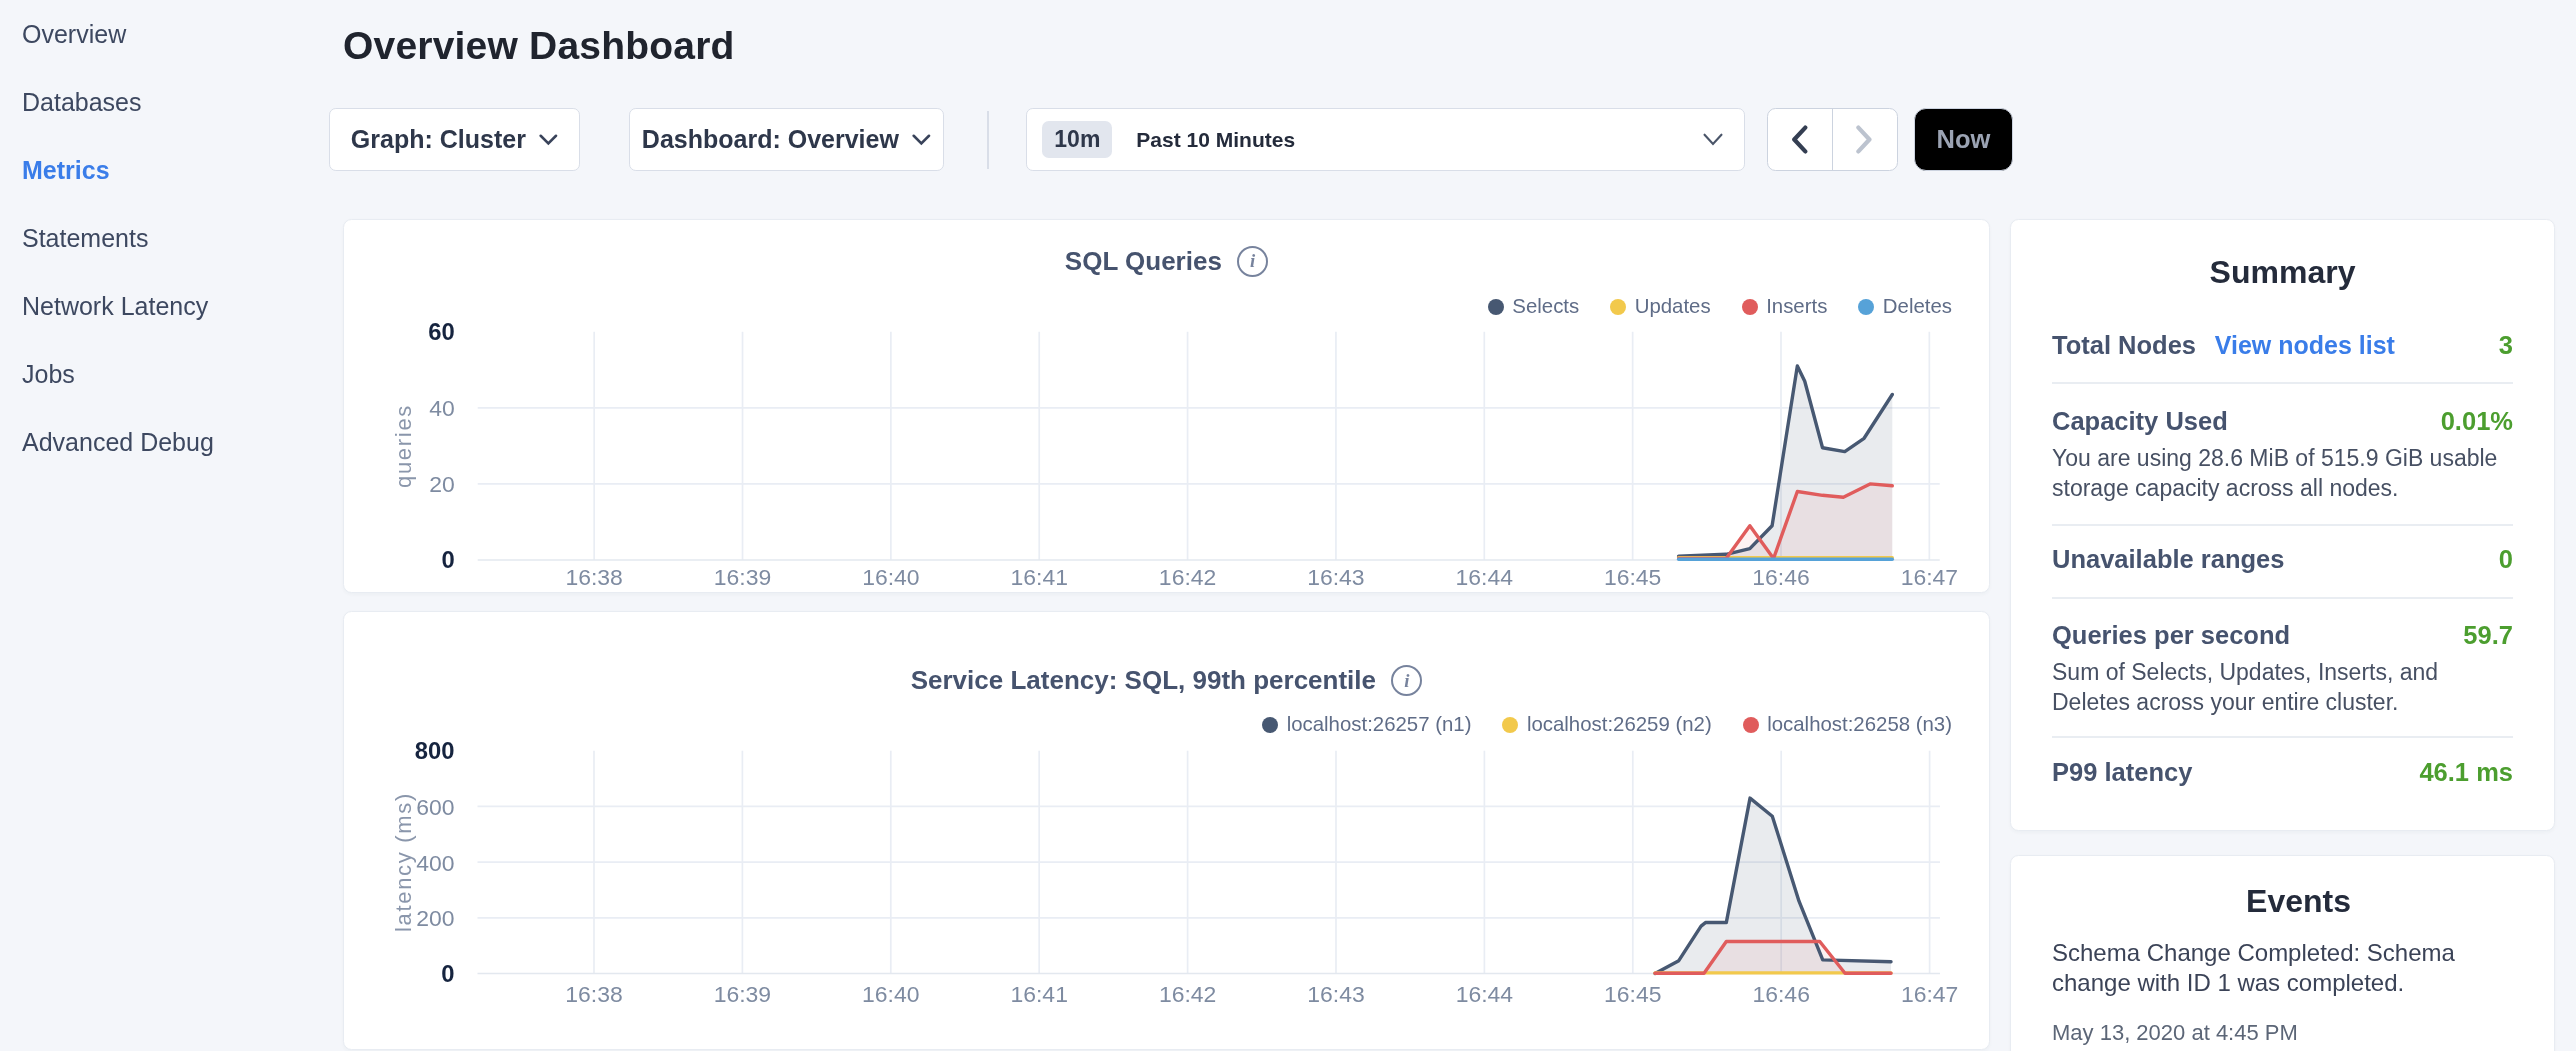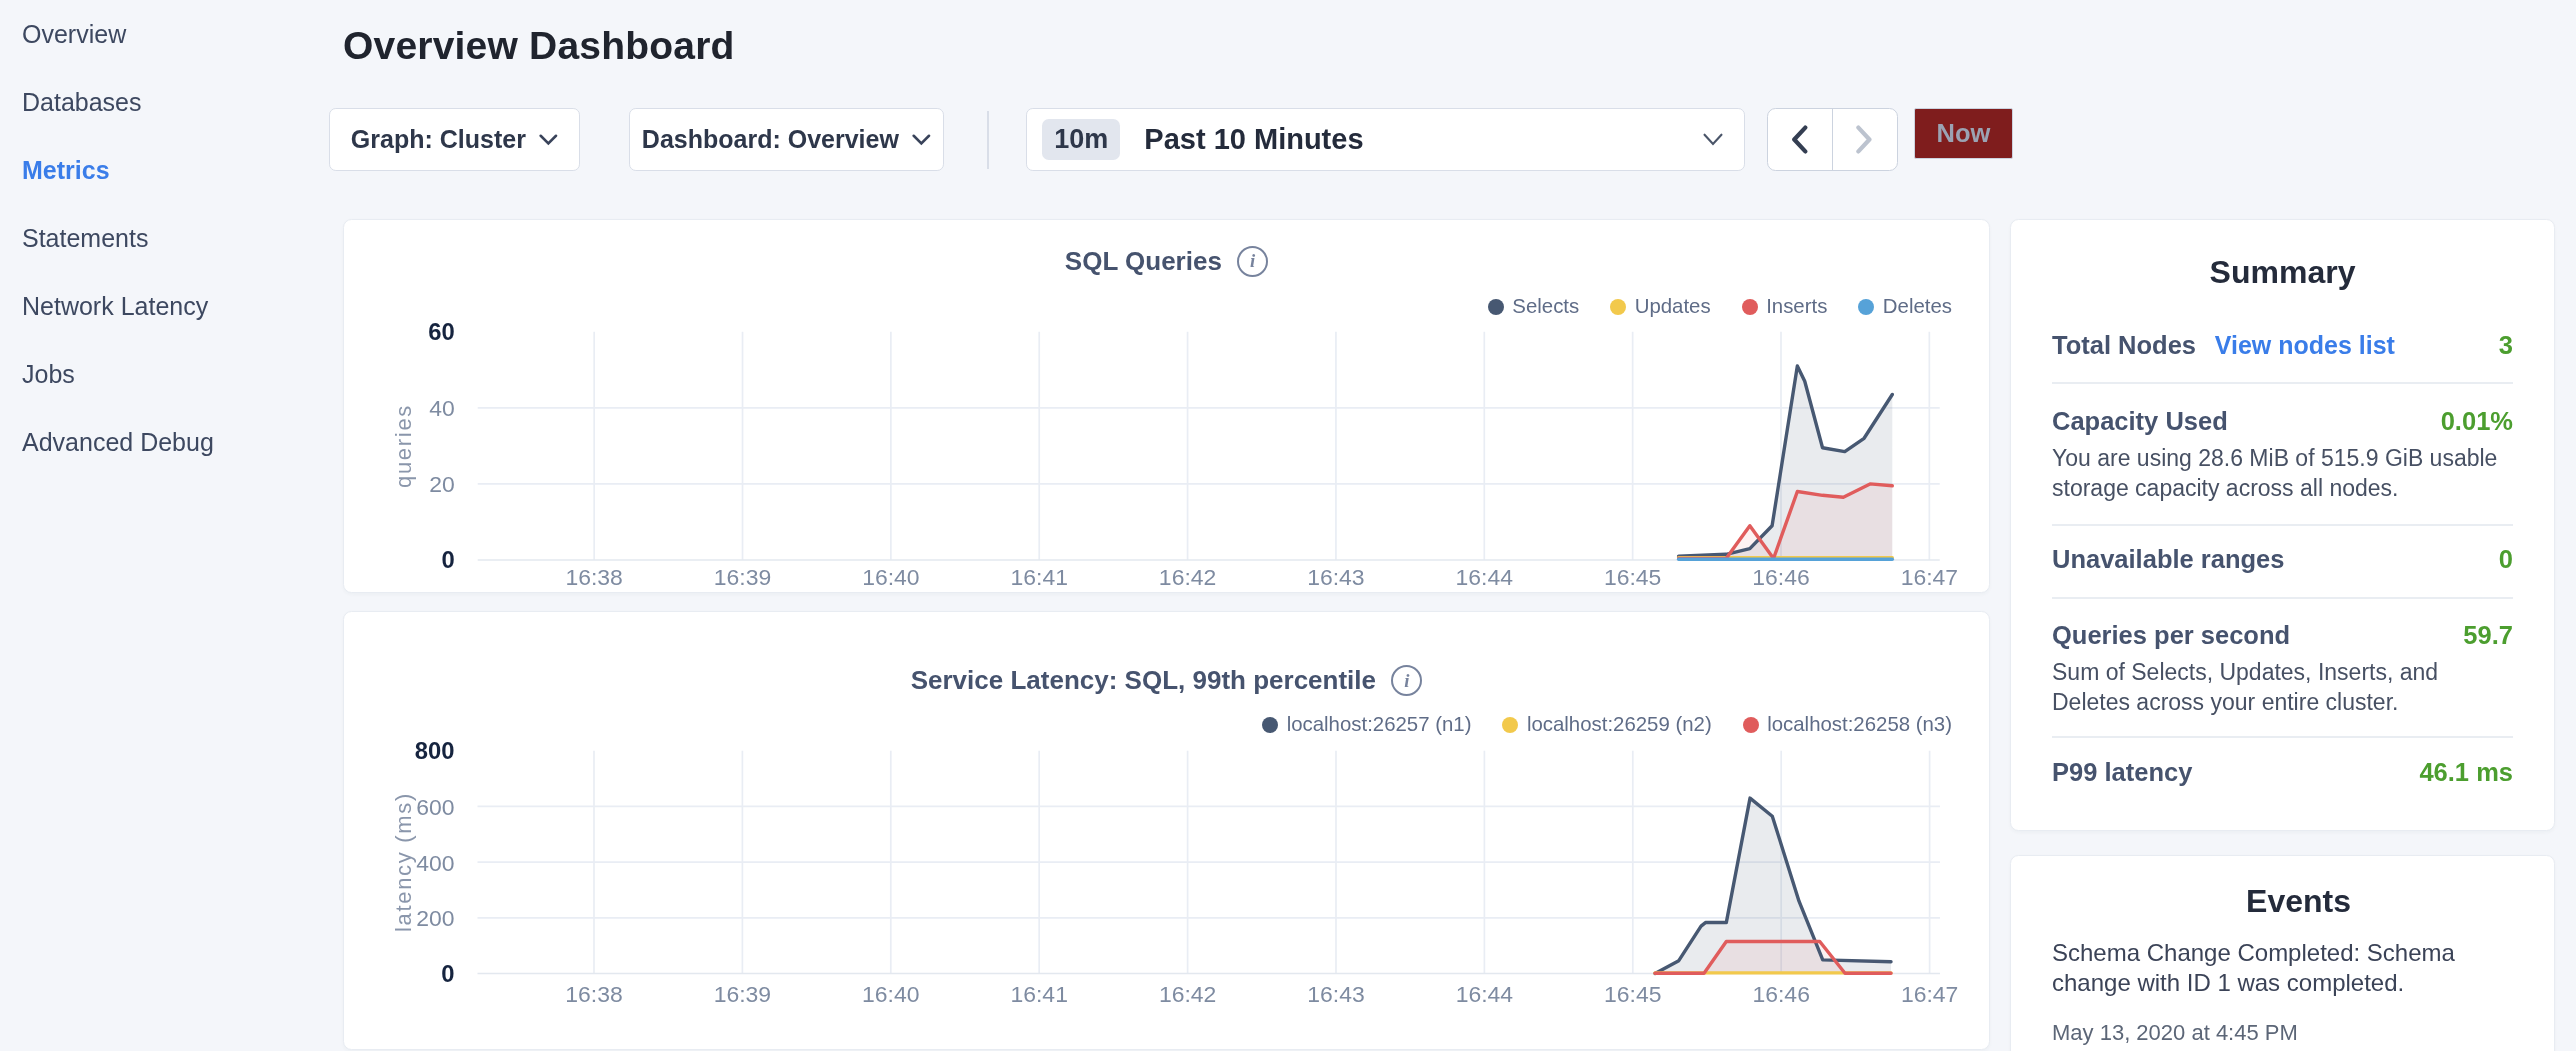--- a/index.html
+++ b/index.html
@@ -29,28 +29,28 @@
     border: 1.7px solid #d9dee8; border-radius: 6.8px; display: flex;
     align-items: center; justify-content: center; gap: 13.6px;
     font-size: 25px; font-weight: 700; color: #2e374a; cursor: pointer; }
   .ctl-graph { left: 329px; width: 251px; }
   .ctl-dash  { left: 629px; width: 315px; }
   .ctl-divider { position: absolute; left: 987px; top: 111px; height: 58px; width: 1.7px; background: #d9dee8; }
   .timebox { position: absolute; left: 1026px; top: 108px; width: 719px; height: 63px;
     background: #fff; border: 1.7px solid #d9dee8; border-radius: 6.8px;
     display: flex; align-items: center; padding: 0 20.4px 0 15.3px; cursor: pointer; }
   .time-badge { background: #e2e6ee; border-radius: 6.8px; padding: 5.1px 12px;
-    font-size: 27px; font-weight: 700; color: #2e374a; }
-  .time-label { margin-left: 24px; font-size: 29px; font-weight: 700; color: #242b3b; flex: 1; }
+    font-size: 23px; font-weight: 700; color: #2e374a; }
+  .time-label { margin-left: 24px; font-size: 21px; font-weight: 700; color: #242b3b; flex: 1; }
   .pn-group { position: absolute; left: 1767px; top: 108px; width: 131px; height: 63px;
     background: #fff; border: 1.7px solid #ccd3df; border-radius: 8.5px; display: flex; }
   .pn-btn { width: 50%; display: flex; align-items: center; justify-content: center; cursor: pointer; }
   .pn-btn:first-child { border-right: 1.7px solid #ccd3df; }
-  .now-btn { position: absolute; left: 1914px; top: 108px; width: 99px; height: 51px;
-    background: #7f1d1d; border: 1.7px solid #ccd3df; border-radius: 2px;
+  .now-btn { position: absolute; left: 1914px; top: 108px; width: 99px; height: 63px;
+    background: #000000; border: 1.7px solid #ccd3df; border-radius: 12px;
     display: flex; align-items: center; justify-content: center;
     font-size: 25.5px; font-weight: 700; color: #9ba3b3; cursor: default; }
 
   
   .card { position: absolute; background: #fff; border: 1.7px solid #e8ecf2;
     border-radius: 8.5px; box-shadow: 0 1.7px 3.4px rgba(40,50,70,0.03); }
   .chart-card-1 { left: 343px; top: 219px; width: 1647px; height: 374px; }
   .chart-card-2 { left: 343px; top: 611px; width: 1647px; height: 439px; }
   .summary-card { left: 2010px; top: 219px; width: 545px; height: 612px; }
   .events-card  { left: 2010px; top: 855px; width: 545px; height: 208px; }

